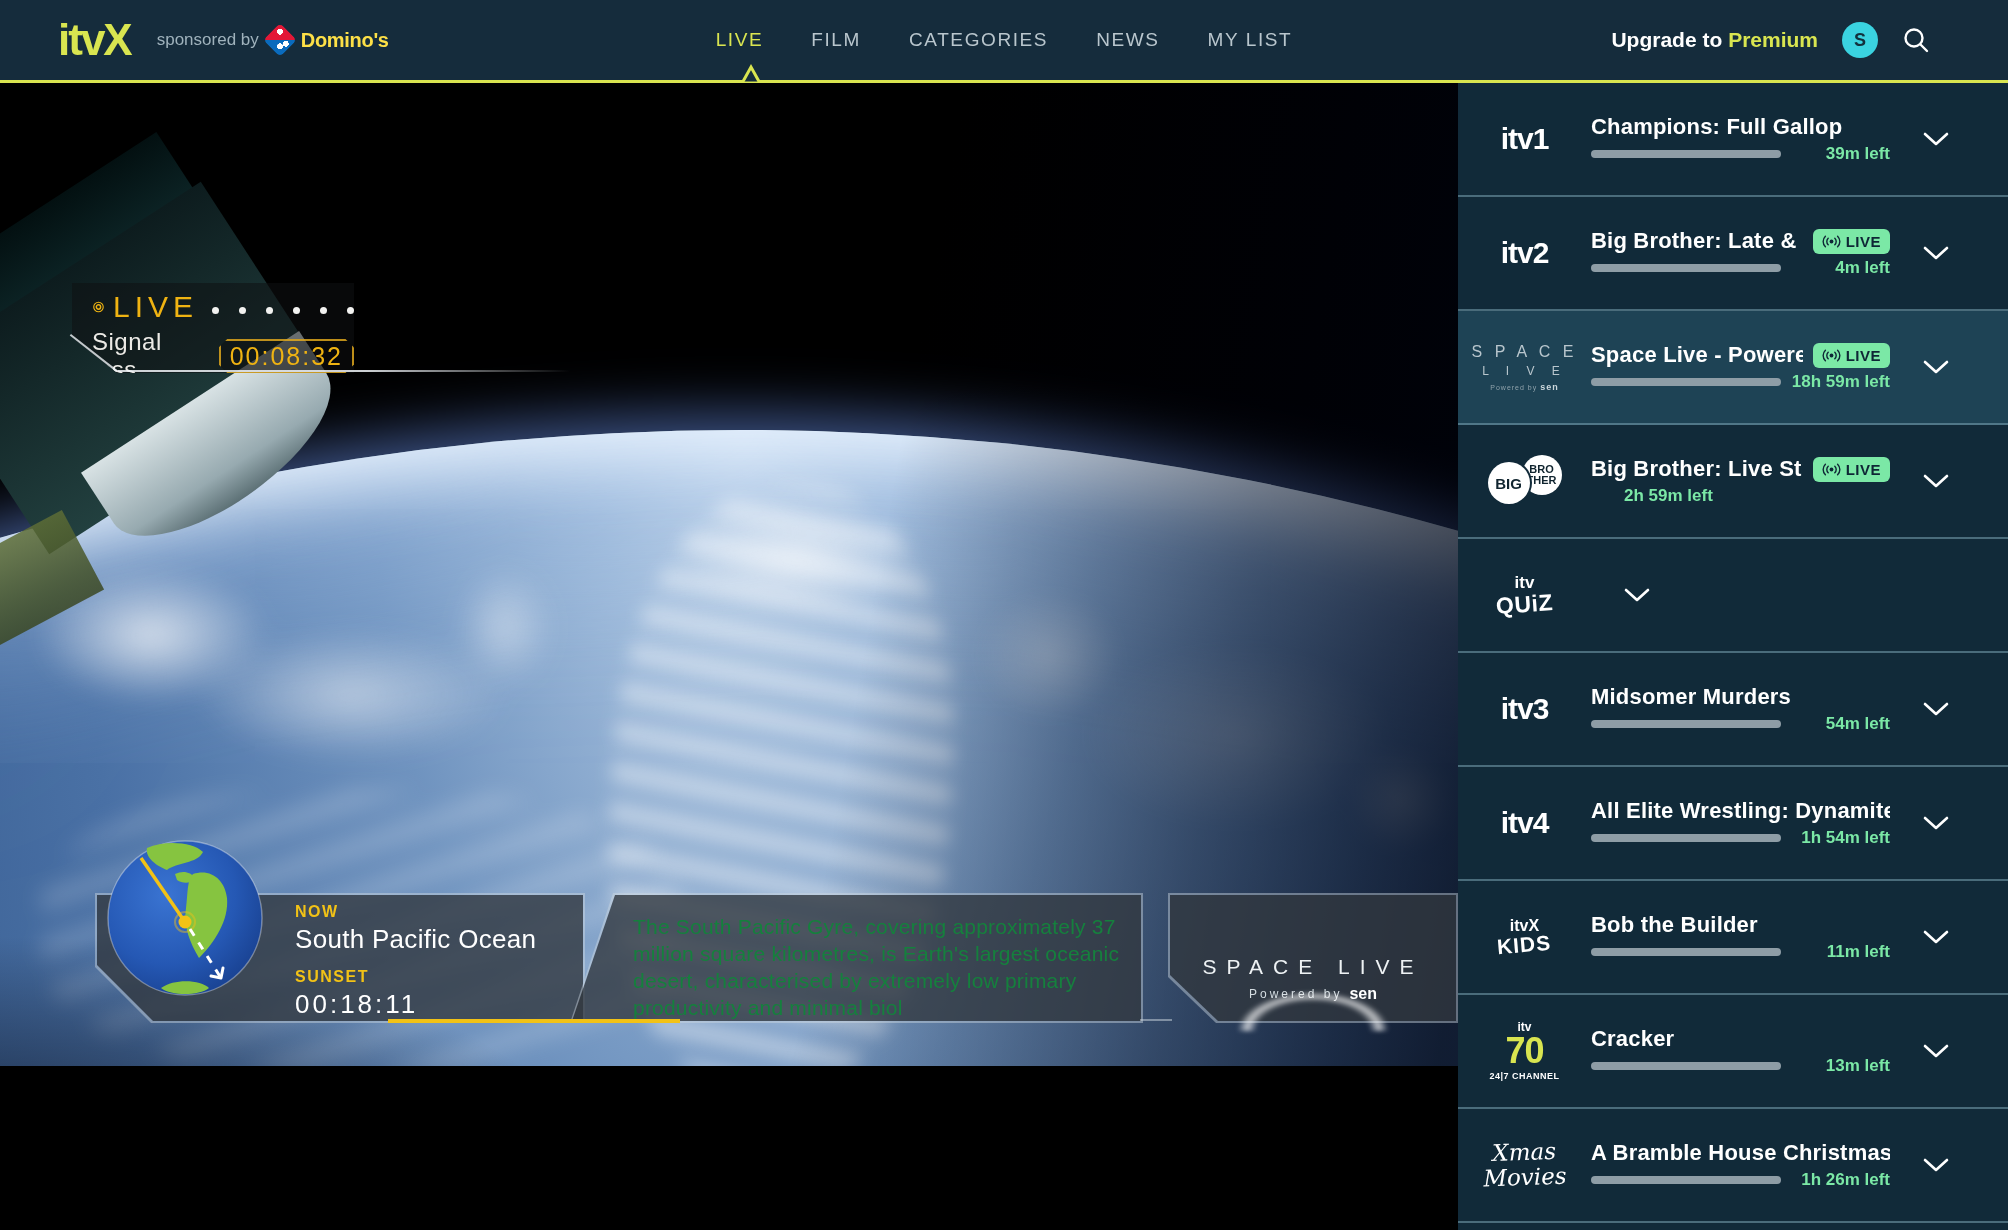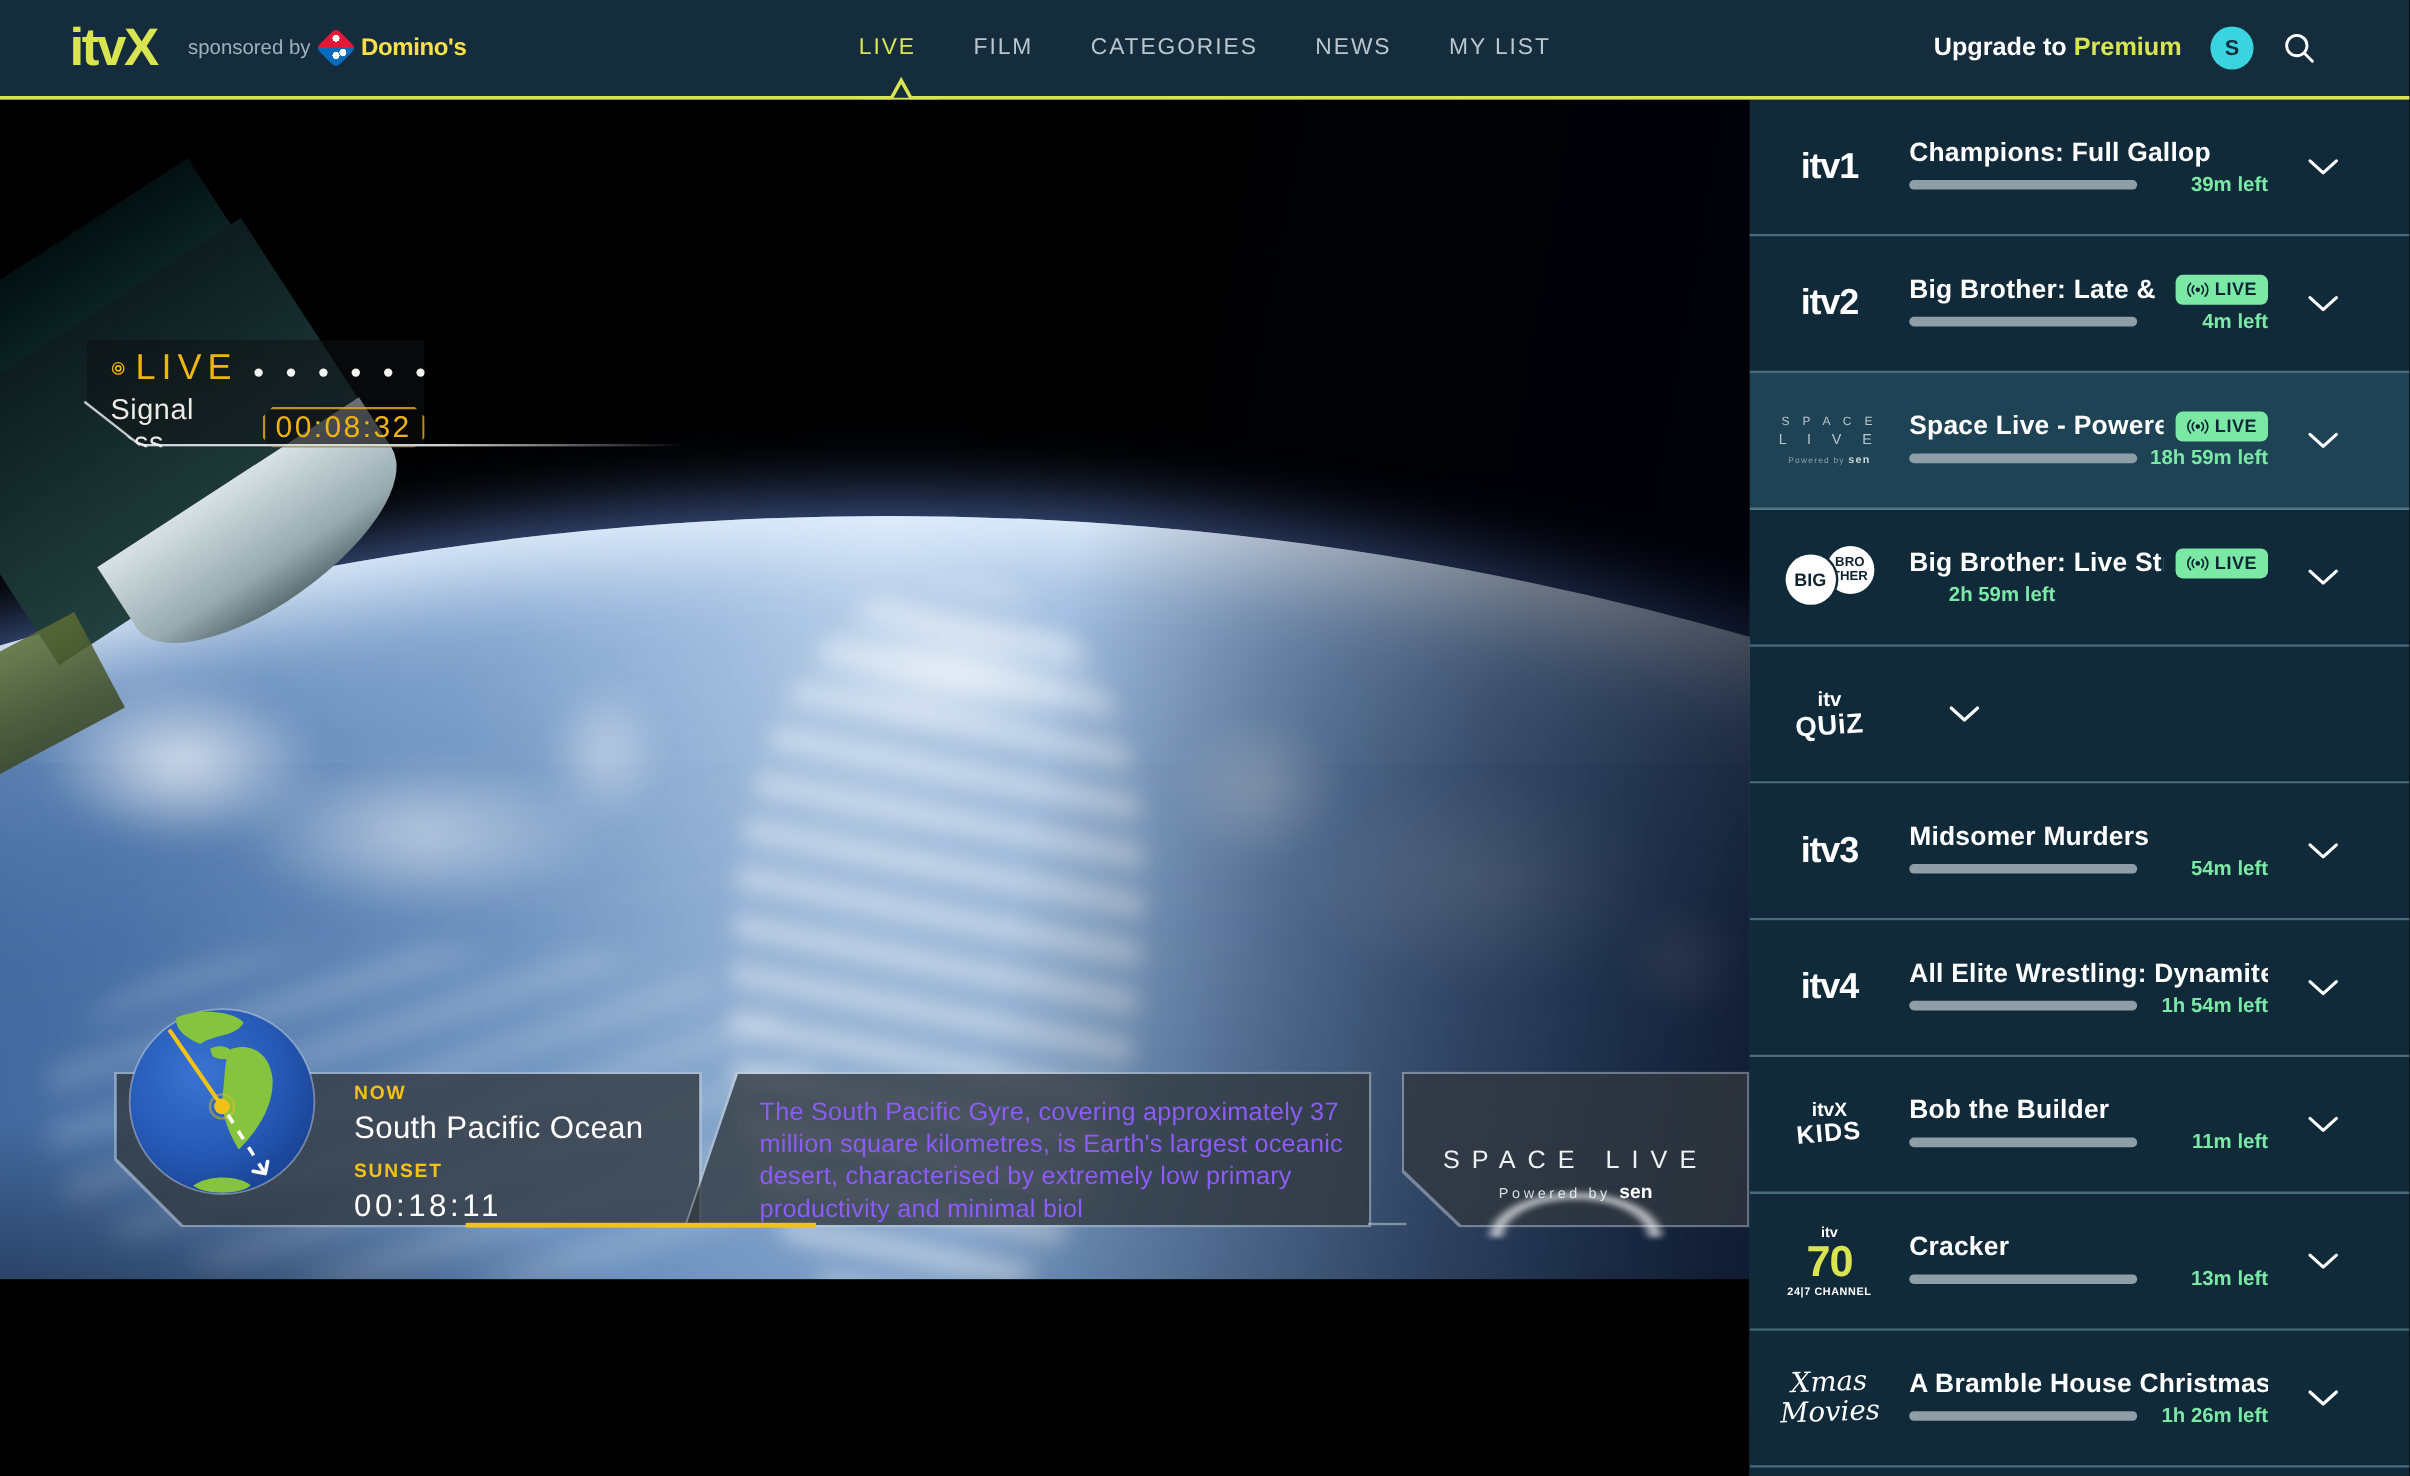--- a/index.html
+++ b/index.html
@@ -109,21 +109,21 @@
   .line-gap{position:absolute;left:1140px;top:126px;width:32px;height:2px;background:rgba(205,216,224,0.5);}
 
   .globe{position:absolute;left:105px;top:-55px;z-index:9;}
   .now-col{position:absolute;left:200px;top:10px;z-index:9;}
   .lbl-y{color:#f2c216;font-size:16px;font-weight:700;letter-spacing:1.5px;}
   .val-w{color:#fff;font-size:26px;margin-top:3px;letter-spacing:0.3px;}
   .sunset{margin-top:13px;}
   .sun-time{letter-spacing:3px;}
   .yellow-line{position:absolute;left:293px;bottom:0;width:292px;height:4px;background:#f2c216;z-index:10;}
 
-  .desc-text{position:absolute;left:63px;top:20px;color:#8b5cf6;font-size:21px;line-height:27px;
+  .desc-text{position:absolute;left:63px;top:20px;color:#15803d;font-size:21px;line-height:27px;
              white-space:pre-line;letter-spacing:0.2px;}
 
   .brand-inner{position:absolute;inset:0;display:flex;flex-direction:column;align-items:center;z-index:9;}
   .arc{position:absolute;left:38px;top:18px;width:214px;height:120px;
        background:radial-gradient(ellipse 100px 52px at 50% 100%, transparent 56%, rgba(255,255,255,0.8) 66%, transparent 76%);
        filter:blur(2px);opacity:.9;}
   .sl-title{margin-top:62px;color:#eef2f4;font-size:21px;letter-spacing:10px;white-space:nowrap;}
   .sl-sub{margin-top:6px;color:#d5dde2;font-size:12px;letter-spacing:3px;display:flex;align-items:center;gap:7px;}
   .sl-sub b{font-size:16px;letter-spacing:0;color:#fff;font-weight:800;}
 
@@ -141,21 +141,21 @@
   .meta-row{display:flex;align-items:center;height:20px;}
   .pbar{width:190px;height:8px;border-radius:4px;background:#8e9da6;overflow:hidden;flex:0 0 auto;}
   .pfill{height:100%;border-radius:4px;background:#7be8a6;}
   .tleft{color:#7be8a6;font-size:17px;font-weight:700;margin-left:auto;white-space:nowrap;}
   .chrow.nobar .tleft{margin-left:33px;}
   .chev-cell{display:flex;justify-content:flex-start;padding-left:32px;}
 
   
   .lg-wordmark{font-size:30px;font-weight:800;color:#fff;letter-spacing:-1px;}
   .lg-space{text-align:center;color:#b9c6cd;line-height:1.35;}
-  .lg-space .l1{font-size:10px;letter-spacing:4px;}
+  .lg-space .l1{font-size:16px;letter-spacing:4px;}
   .lg-space .l2{font-size:12px;letter-spacing:7px;}
   .lg-space .sub{font-size:7px;color:#8fa2ab;letter-spacing:1px;margin-top:2px;}
   .lg-space .sub b{font-size:9px;color:#cdd8dd;}
   .lg-bb{position:relative;width:78px;height:58px;}
   .bb-c{position:absolute;background:#fff;color:#10242f;border-radius:50%;display:flex;align-items:center;
         justify-content:center;font-weight:800;line-height:1;}
   .bb1{width:42px;height:42px;left:2px;top:10px;font-size:15px;z-index:2;box-shadow:0 0 0 2px #112a39;}
   .bb2{width:40px;height:40px;left:36px;top:3px;font-size:11px;flex-direction:column;}
   .lg-stack{text-align:center;color:#fff;font-weight:800;line-height:1.05;}
   .lg-stack .l1{font-size:17px;}

